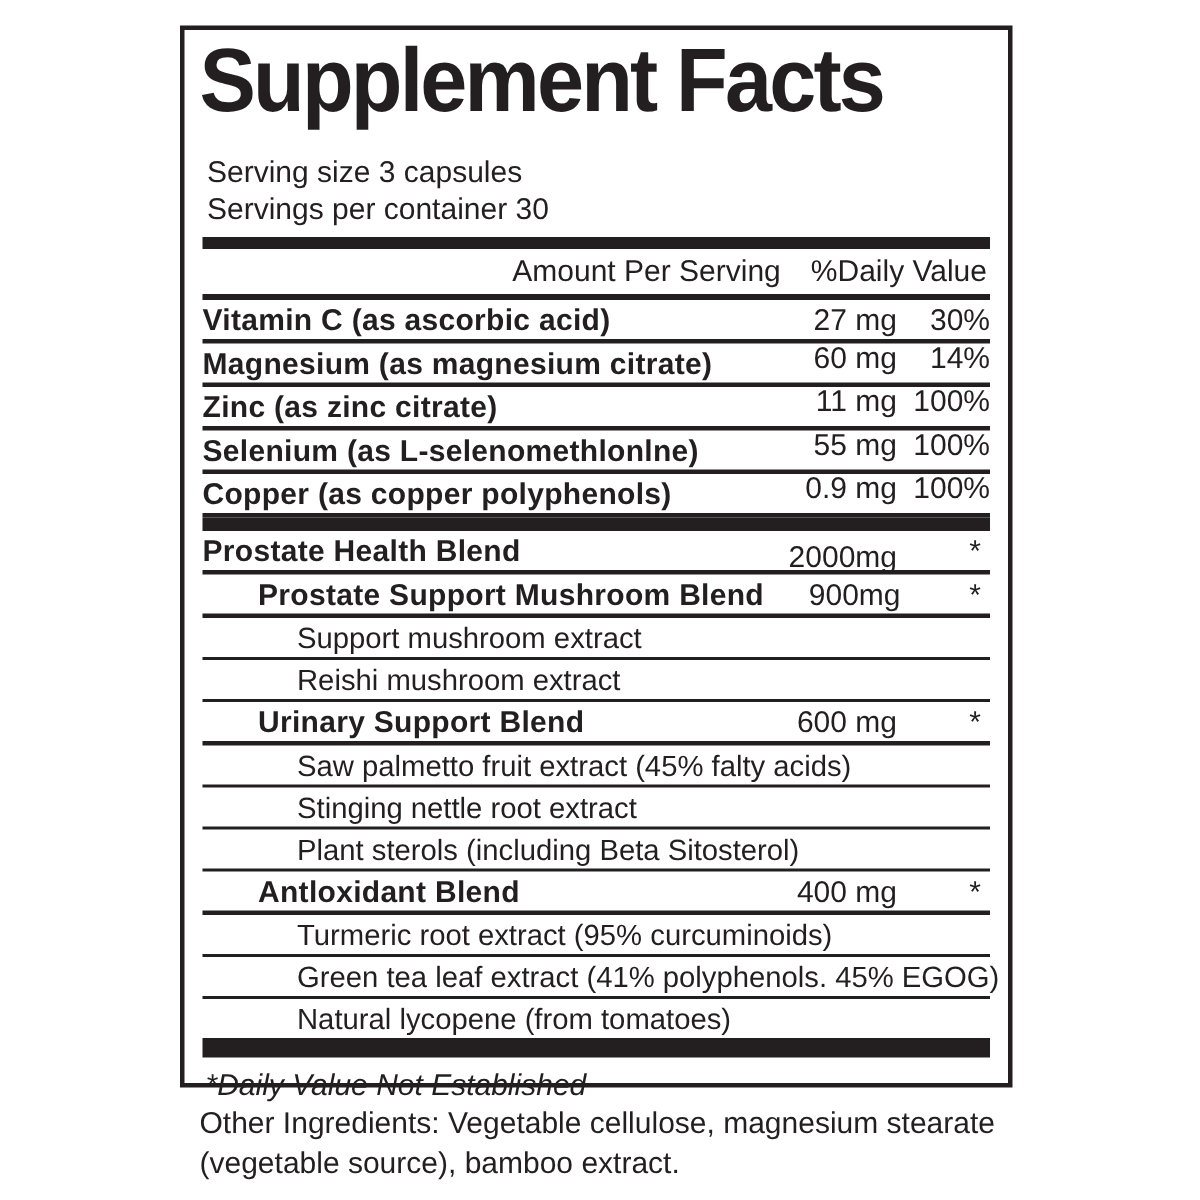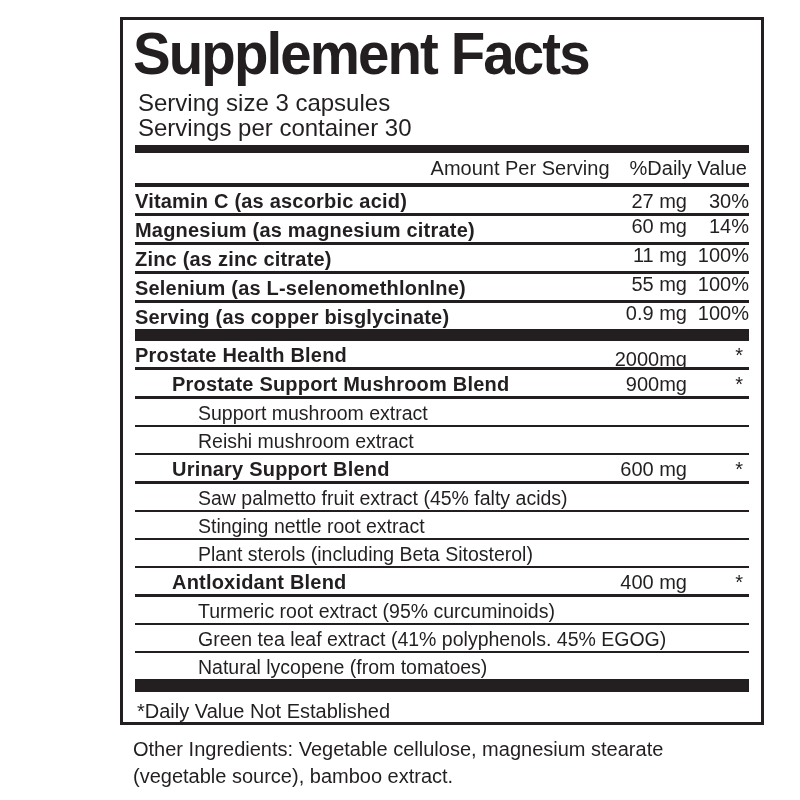--- a/index.html
+++ b/index.html
@@ -1,31 +1,31 @@
 <!DOCTYPE html>
 <html style="--ink: #231f20; --bg: #ffffff;"><head>
 <meta charset="utf-8">
 <style>
   :root { --ink:#231f20; --bg:#ffffff; }
   * { margin:0; padding:0; box-sizing:border-box; }
   html,body { width:800px; height:800px; background:var(--bg); overflow:hidden; }
   body { position:relative; font-family:"Liberation Sans","DejaVu Sans",sans-serif; color:var(--ink); }
 
   .panel {
-    position:absolute; left:120px; top:17px; width:644px; height:708px;
+    position:absolute; left:120px; top:17px; width:555px; height:708px;
     border:3px solid var(--ink); background:var(--bg); padding:0 12px;
   }
 
   .sf-title {
     margin:2px 0 0 -2px; font-size:60px; font-weight:bold; line-height:64px;
     letter-spacing:-2px; white-space:nowrap;
     transform:scaleX(0.94); transform-origin:left center;
   }
 
-  .serving-info { margin-top:4px; padding-left:3px; font-size:24px; line-height:25px; }
+  .serving-info { margin-top:17px; padding-left:3px; font-size:20px; line-height:25px; }
 
   .bar { background:var(--ink); }
   .bar-top { height:8px; margin-top:5px; }
   .bar-mid { height:9px; }
   .bar-bottom { height:13px; }
 
   .col-header {
     display:flex; justify-content:flex-end; align-items:baseline; gap:20px;
     font-size:20px; line-height:25px; padding:3px 2px 2px 0;
     border-bottom:4px solid var(--ink);
@@ -50,21 +50,21 @@
   }
   .blend-row.hdr { border-bottom-width:3px; font-size:20px; }
   .blend-row.last { border-bottom:none; }
   .blend-name { white-space:nowrap; }
   .hdr .blend-name { font-weight:bold; letter-spacing:0.2px; }
   .ind1 { padding-left:37px; }
   .ind2 { padding-left:63px; }
   .blend-amt { margin-left:auto; width:95px; text-align:right; white-space:nowrap; }
   .blend-dv { width:62px; text-align:right; padding-right:6px; }
 
-  .footnote { margin-top:7px; padding-left:2px; font-size:20px; line-height:25px; }
+  .footnote { margin-top:7px; padding-left:2px; font-size:20px; line-height:25px;font-style:italic; }
 
   .other-ingredients {
     position:absolute; left:133px; top:736px; width:560px;
     font-size:20px; line-height:27px;
   }
 </style>
 </head>
 <body>
 
 <div class="panel">
@@ -97,21 +97,21 @@
     <span class="nutrient-name">Zinc (as zinc citrate)</span>
     <span class="amt-col raised">11 mg</span>
     <span class="dv-col raised">100%</span>
   </div>
   <div class="nutrient-row">
     <span class="nutrient-name">Selenium (as L-selenomethlonlne)</span>
     <span class="amt-col raised">55 mg</span>
     <span class="dv-col raised">100%</span>
   </div>
   <div class="nutrient-row">
-    <span class="nutrient-name">Serving (as copper bisglycinate)</span>
+    <span class="nutrient-name">Copper (as copper polyphenols)</span>
     <span class="amt-col raised">0.9 mg</span>
     <span class="dv-col raised">100%</span>
   </div>
 
   <div class="bar bar-mid"></div>
 
   <div class="blend-row hdr">
     <span class="blend-name">Prostate Health Blend</span>
     <span class="blend-amt lowered">2000mg</span>
     <span class="blend-dv">*</span>

